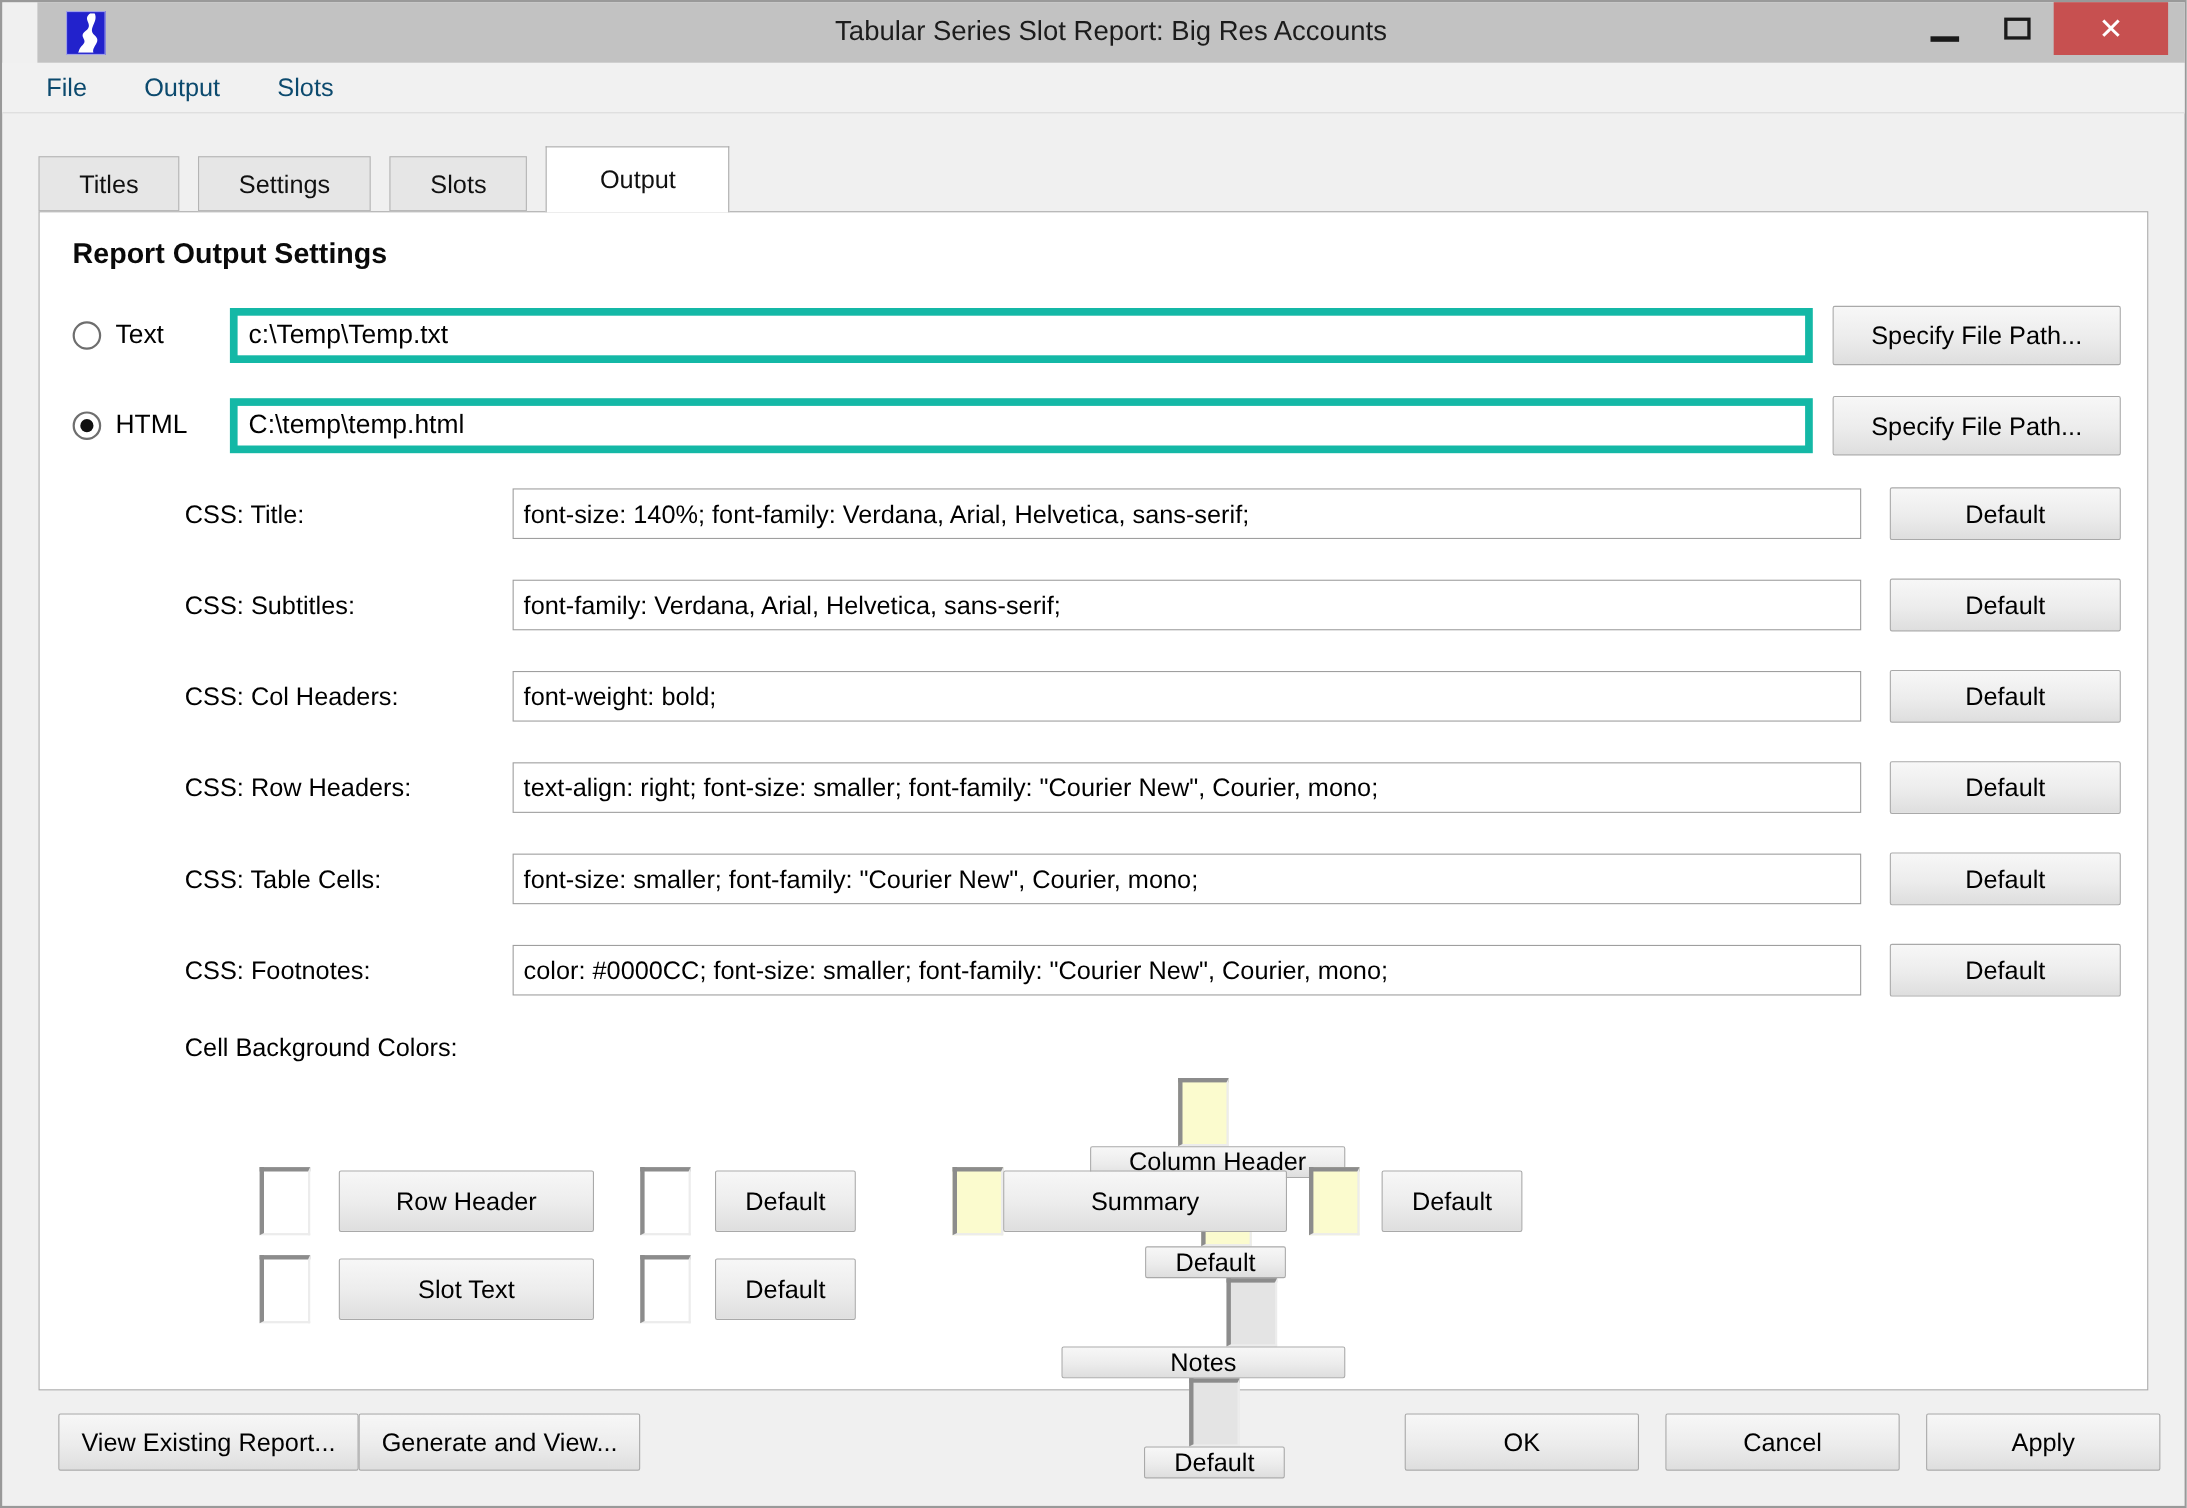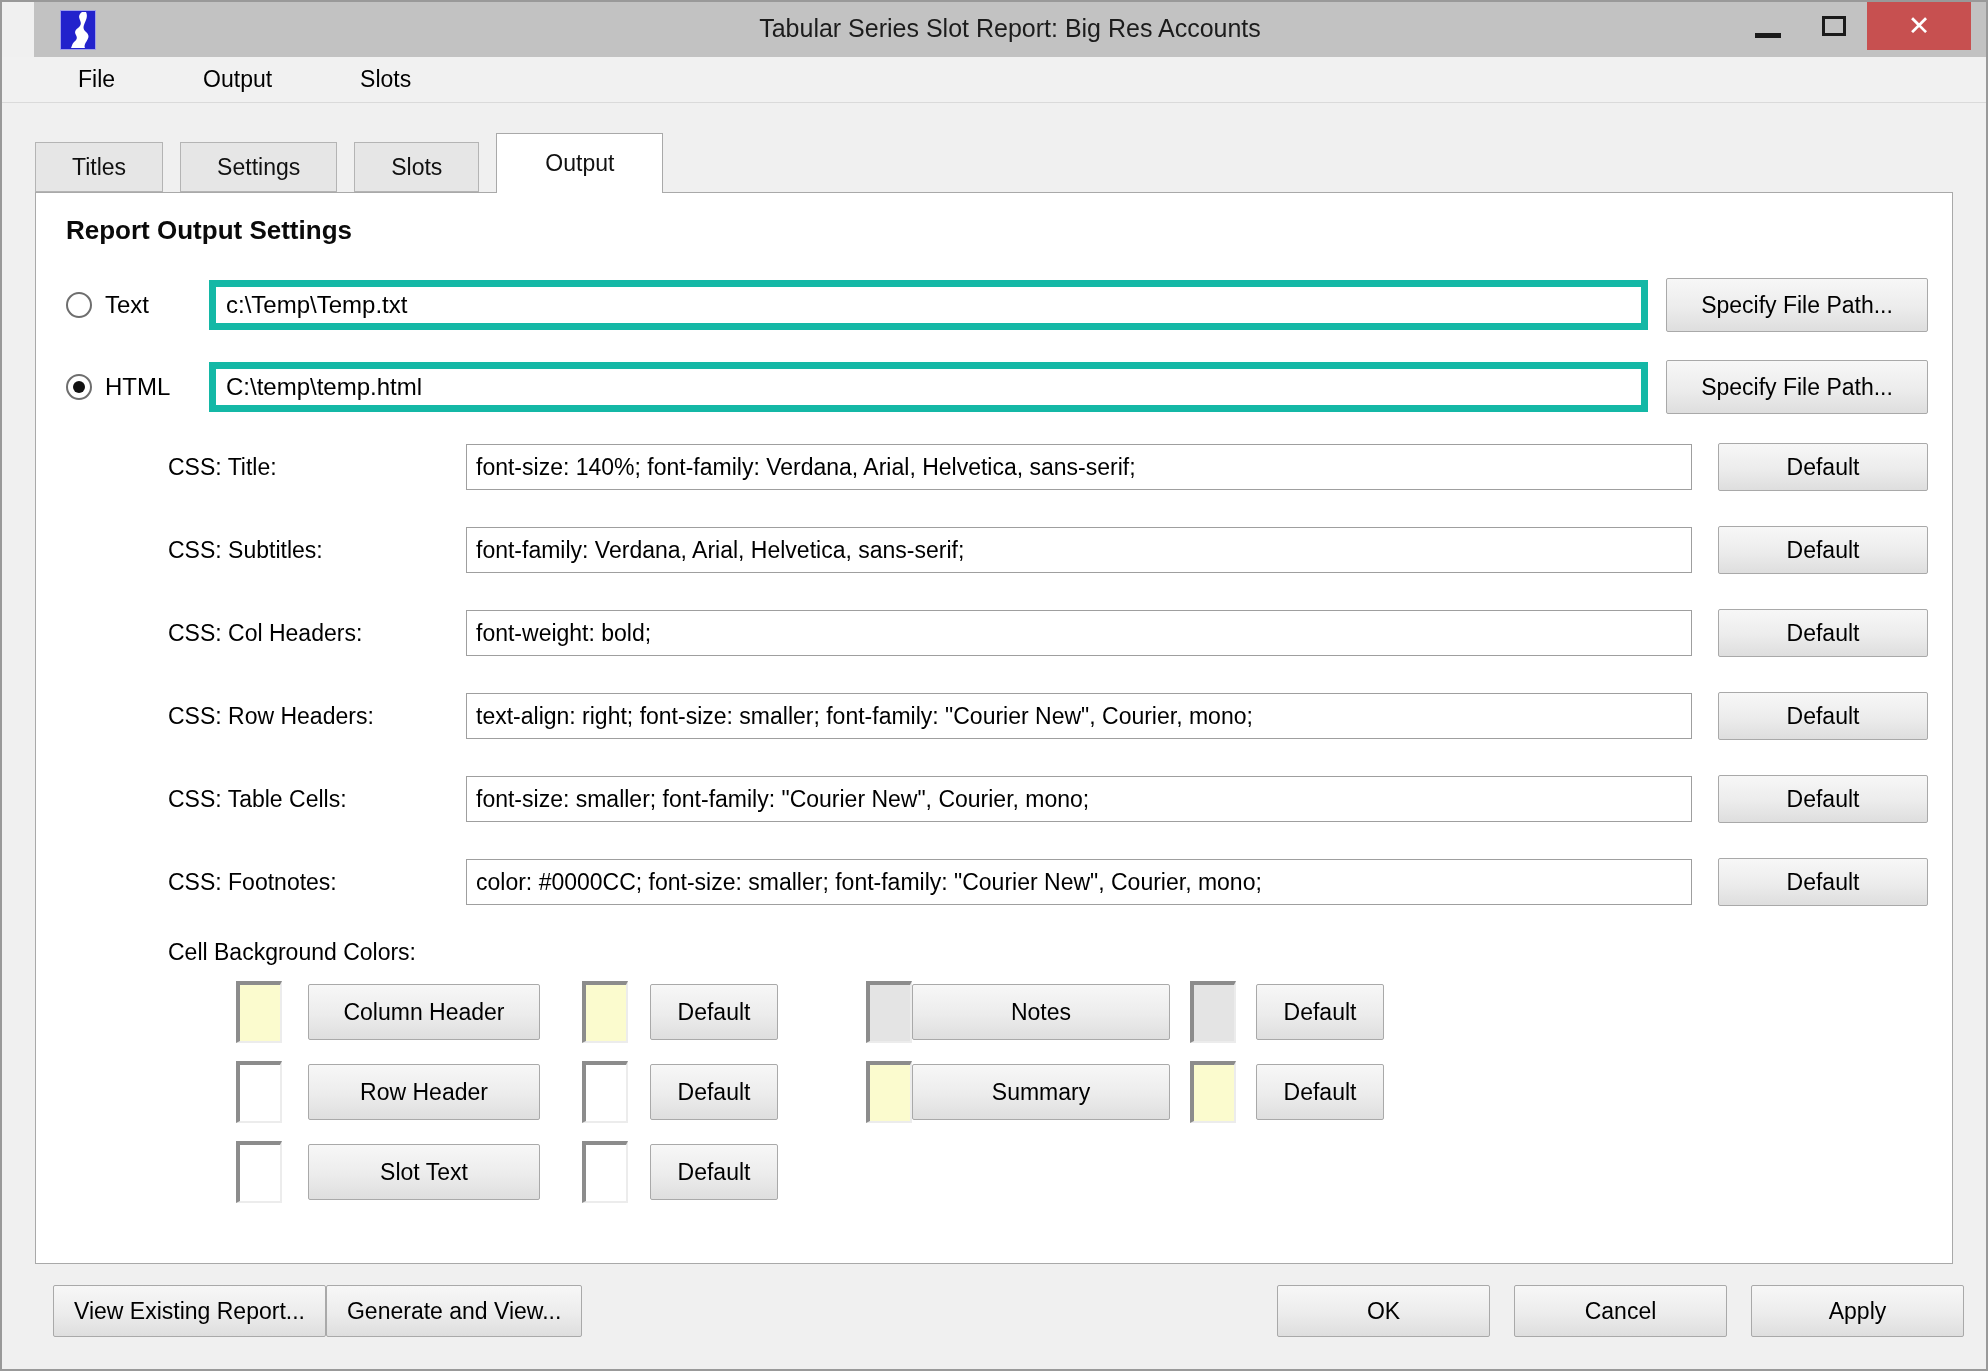--- a/index.html
+++ b/index.html
@@ -32,21 +32,21 @@
   .win-controls { position:absolute; right:15px; top:0; height:48px; display:flex; align-items:stretch; }
   .win-btn { width:66px; display:flex; align-items:center; justify-content:center; }
   .glyph-min { width:26px; height:5px; background:#1a1a1a; margin-top:18px; }
   .glyph-max { width:24px; height:20px; border:3px solid #1a1a1a; background:transparent; }
   .win-btn.close { width:104px; color:#ffffff; font-size:27px; font-weight:bold; }
   
   .menubar {
     height:46px; background:#f1f1f1; border-bottom:1px solid #dadada;
     display:flex; align-items:center; padding-left:40px; flex-shrink:0;
   }
-  .menu-item { font-size:23px; color:#000000; margin-right:52px;margin-left:36px; }
+  .menu-item { font-size:23px; color:#0c4a6e; margin-right:52px; }
   
   .tabbar {
     height:89px; display:flex; align-items:flex-end; padding-left:33px;
     position:relative; z-index:2; flex-shrink:0;
   }
   .tab {
     height:50px; background:#e6e6e6; border:1px solid #b4b4b4;
     display:flex; align-items:center; justify-content:center;
     font-size:23px; color:#111; margin-right:17px; padding:0 36px;
     position:relative;
@@ -95,21 +95,21 @@
   .css-label { width:298px; font-size:23px; color:#000; flex-shrink:0; }
   .css-input {
     flex:1; height:46px; border:1px solid #9f9f9f; background:#fff;
     font-size:23px; font-family:"Liberation Sans","DejaVu Sans",sans-serif;
     padding:0 9px; color:#000; outline:none;
   }
   .default-btn { width:210px; height:48px; margin-left:26px; flex-shrink:0; }
   
   .cellbg-label { margin:34px 0 0 132px; font-size:23px; color:#000; }
   .bg-row { display:flex; align-items:center; height:64px; margin-top:16px; padding-left:200px; }
-  .bg-row.firstbg { margin-top:14px; }
+  .bg-row.firstbg { margin-top:14px;flex-direction:column; }
   .swatch {
     width:46px; height:62px; background:#fff;
     border-style:solid; border-width:4px 2px 2px 4px;
     border-color:#8c8c8c #ececec #ececec #8c8c8c;
     flex-shrink:0;
   }
   .bg-btn { height:56px; }
   .bg-btn.name-left  { width:232px; margin-left:26px; }
   .bg-btn.def-left   { width:128px; margin-left:22px; }
   .bg-btn.name-right { width:258px; }

